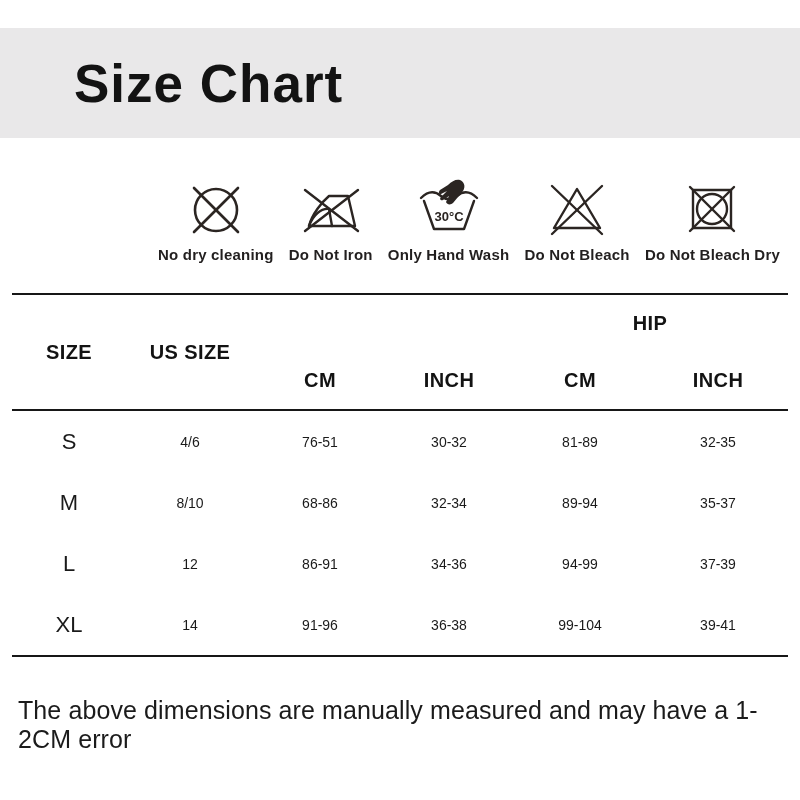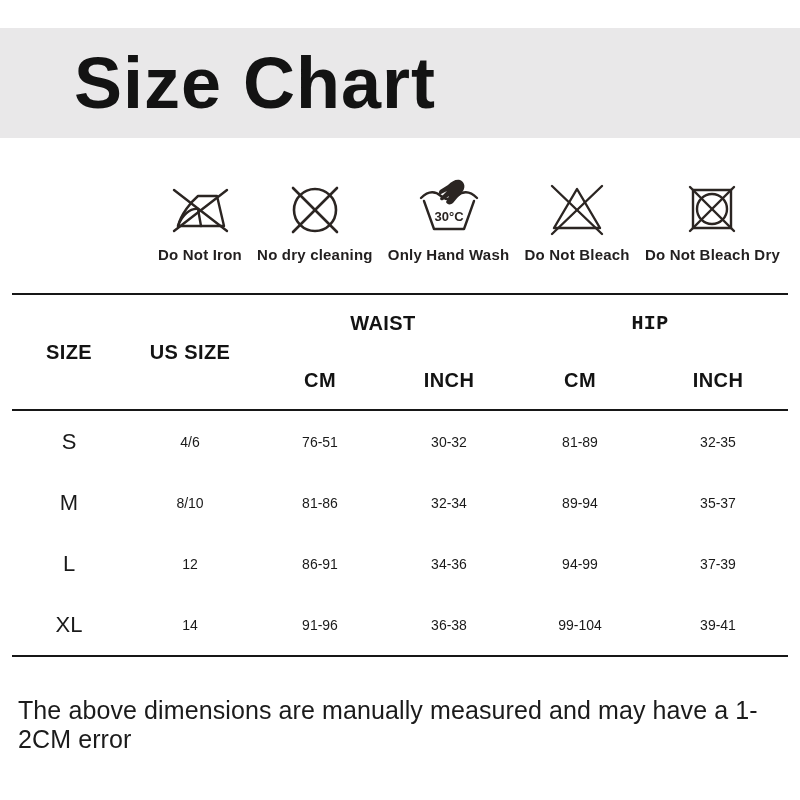--- a/index.html
+++ b/index.html
@@ -7,21 +7,21 @@
     width:800px;height:800px;background:#ffffff;position:relative;overflow:hidden;
     font-family:"Liberation Sans", sans-serif;color:#1b1b1b;
     -webkit-font-smoothing:antialiased;
   }
   
   .header-band{
     position:absolute;top:28px;left:0;right:0;height:110px;
     background:#e9e8e9;display:flex;align-items:center;
   }
   .header-band .title{
-    margin-left:74px;font-size:72px;font-weight:bold;letter-spacing:1px;color:#131313;
+    margin-left:74px;font-size:53px;font-weight:bold;letter-spacing:1px;color:#131313;
   }
   
   .care-row{
     position:absolute;top:176px;left:158px;right:20px;
     display:flex;justify-content:space-between;align-items:flex-end;
   }
   .care-item{display:flex;flex-direction:column;align-items:center;}
   .care-item svg{display:block;}
   .care-label{
     margin-top:4px;font-size:15px;font-weight:bold;color:#221f1f;white-space:nowrap;
@@ -37,21 +37,21 @@
     display:grid;
     grid-template-columns:114px 128px 132px 126px 136px 140px;
     grid-auto-rows:57px;
     border-bottom:2px solid #171717;
   }
   .thead div{display:flex;align-items:center;justify-content:center;
     font-weight:bold;font-size:20px;letter-spacing:0.4px;color:#131313;}
   .th-size{grid-column:1;grid-row:1/3;}
   .th-us{grid-column:2;grid-row:1/3;}
   .th-waist{grid-column:3/5;grid-row:1;}
-  .th-hip{grid-column:5/7;grid-row:1;font-family:Liberation Mono, monospace;}
+  .th-hip{grid-column:5/7;grid-row:1;}
   .th-cm1{grid-column:3;grid-row:2;}
   .th-inch1{grid-column:4;grid-row:2;}
   .th-cm2{grid-column:5;grid-row:2;}
   .th-inch2{grid-column:6;grid-row:2;}
   .tbody{
     display:grid;
     grid-template-columns:114px 128px 132px 126px 136px 140px;
     grid-auto-rows:61px;
     border-bottom:2px solid #171717;
   }
@@ -67,39 +67,39 @@
 <body>
 
 <div class="header-band">
   <div class="title">Size Chart</div>
 </div>
 
 <div class="care-row">
 
   <div class="care-item">
     <span>
+      <svg width="66" height="66" viewBox="0 0 66 66" fill="none" stroke="#2b2522" stroke-width="2.6" stroke-linecap="round">
+        <circle cx="33" cy="34" r="21"></circle>
+        <line x1="11" y1="12" x2="55" y2="56"></line>
+        <line x1="55" y1="12" x2="11" y2="56"></line>
+      </svg>
+    </span>
+    <div class="care-label">No dry cleaning</div>
+  </div>
+
+  <div class="care-item">
+    <span>
       <svg width="66" height="66" viewBox="0 0 66 66" fill="none" stroke="#2b2522" stroke-width="2.4" stroke-linecap="round" stroke-linejoin="round">
         <path d="M11 50 H57 L50 20 H31 C24 26 14 38 11 50 Z"></path>
         <path d="M11 50 C15 39 23 32 31 33 L34 50"></path>
         <line x1="7" y1="14" x2="60" y2="55"></line>
         <line x1="60" y1="14" x2="7" y2="55"></line>
       </svg>
     </span>
     <div class="care-label">Do Not Iron</div>
-  </div>
-
-  <div class="care-item">
-    <span>
-      <svg width="66" height="66" viewBox="0 0 66 66" fill="none" stroke="#2b2522" stroke-width="2.6" stroke-linecap="round">
-        <circle cx="33" cy="34" r="21"></circle>
-        <line x1="11" y1="12" x2="55" y2="56"></line>
-        <line x1="55" y1="12" x2="11" y2="56"></line>
-      </svg>
-    </span>
-    <div class="care-label">No dry cleaning</div>
   </div>
 
   <div class="care-item">
     <span>
       <svg width="66" height="66" viewBox="0 0 66 66" fill="none" stroke="#2b2522" stroke-width="2.4" stroke-linecap="round" stroke-linejoin="round">
         <path d="M5 22 C12 15 19 15 25 20 C30 24 36 24 41 20 C47 15 54 15 61 22"></path>
         <path d="M8 25 L18 53 H48 L58 25"></path>
         <path d="M44 4 C48 6 50 10 47 15 L37 27 C35 29 31 29 30 26 L33 20 L27 24 C25 25 23 23 25 21 L31 15 L25 18 C23 19 22 16 24 14 L32 9 C36 5 40 3 44 4 Z" fill="#2b2522" stroke="none"></path>
         <text class="temp-text" x="33" y="45" text-anchor="middle" font-size="13" fill="#2b2522" stroke="none">30°C</text>
       </svg>
@@ -129,38 +129,37 @@
     </span>
     <div class="care-label">Do Not Bleach Dry</div>
   </div>
 
 </div>
 
 <div class="size-table">
   <div class="thead">
     <div class="th-size">SIZE</div>
     <div class="th-us">US SIZE</div>
-    <div class="th-waist">WAIST</div>
     <div class="th-hip">HIP</div>
     <div class="th-cm1">CM</div>
     <div class="th-inch1">INCH</div>
     <div class="th-cm2">CM</div>
     <div class="th-inch2">INCH</div>
   </div>
   <div class="tbody">
     <div class="size-cell">S</div>
     <div>4/6</div>
     <div>76-51</div>
     <div>30-32</div>
     <div>81-89</div>
     <div>32-35</div>
 
     <div class="size-cell">M</div>
     <div>8/10</div>
-    <div>81-86</div>
+    <div>68-86</div>
     <div>32-34</div>
     <div>89-94</div>
     <div>35-37</div>
 
     <div class="size-cell">L</div>
     <div>12</div>
     <div>86-91</div>
     <div>34-36</div>
     <div>94-99</div>
     <div>37-39</div>

